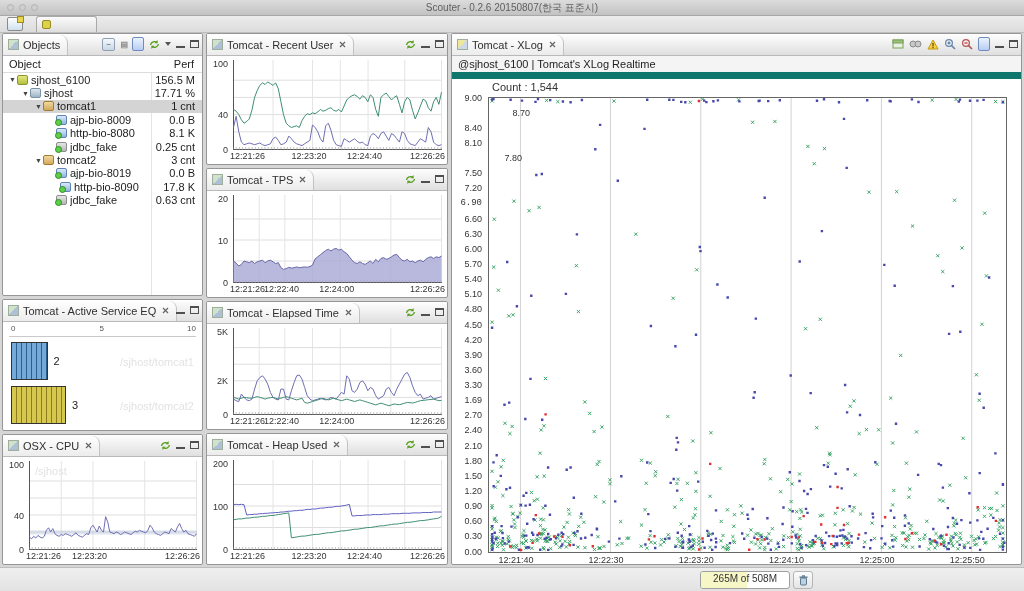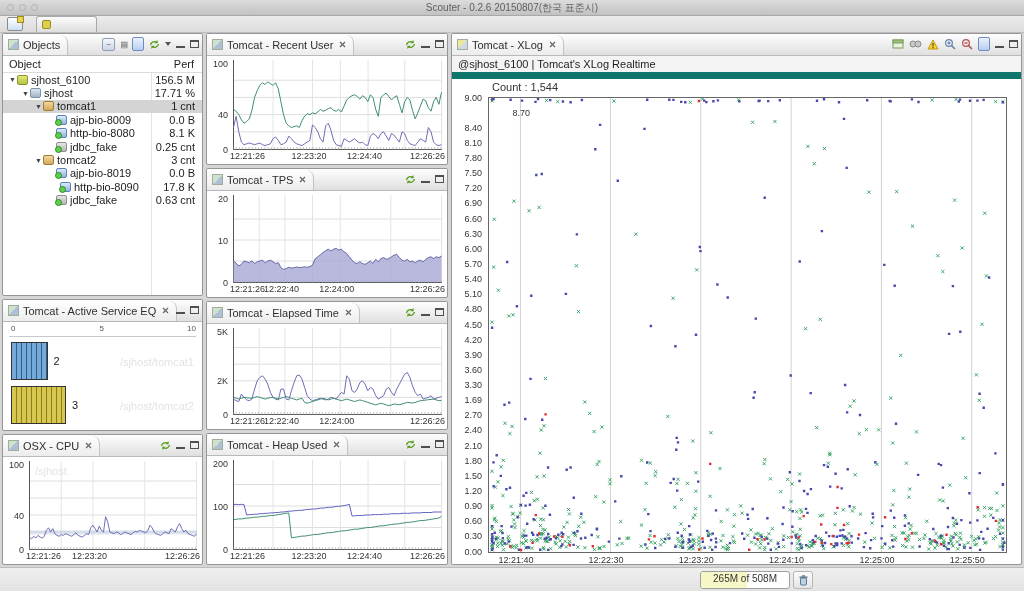--- a/index.html
+++ b/index.html
@@ -557,24 +557,24 @@
         <line x1="393.402" x2="393.402" y1="1" y2="455" stroke="#d2d2d2"></line>
         <line x1="483.708" x2="483.708" y1="1" y2="455" stroke="#d2d2d2"></line>
         <path d="M53.8 449.1l3.2 3.2M53.8 452.3l3.2 -3.2M231.4 442.2l3.2 3.2M231.4 445.4l3.2 -3.2M109.5 449.9l3.2 3.2M109.5 453.1l3.2 -3.2M456.3 448.3l3.2 3.2M456.3 451.5l3.2 -3.2M447.7 446.6l3.2 3.2M447.7 449.8l3.2 -3.2M309.5 442.2l3.2 3.2M309.5 445.4l3.2 -3.2M110.5 449.5l3.2 3.2M110.5 452.7l3.2 -3.2M88.3 448.5l3.2 3.2M88.3 451.7l3.2 -3.2M32.6 437.8l3.2 3.2M32.6 441.0l3.2 -3.2M451.8 445.2l3.2 3.2M451.8 448.4l3.2 -3.2M2.5 448.2l3.2 3.2M2.5 451.4l3.2 -3.2M204.3 442.2l3.2 3.2M204.3 445.4l3.2 -3.2M233.4 436.9l3.2 3.2M233.4 440.1l3.2 -3.2M451.7 439.5l3.2 3.2M451.7 442.7l3.2 -3.2M344.2 448.2l3.2 3.2M344.2 451.4l3.2 -3.2M13.9 451.1l3.2 3.2M13.9 454.3l3.2 -3.2M17.6 445.3l3.2 3.2M17.6 448.5l3.2 -3.2M307.3 435.7l3.2 3.2M307.3 438.9l3.2 -3.2M79.5 445.5l3.2 3.2M79.5 448.7l3.2 -3.2M332.2 442.3l3.2 3.2M332.2 445.5l3.2 -3.2M244.8 443.9l3.2 3.2M244.8 447.1l3.2 -3.2M127.7 446.2l3.2 3.2M127.7 449.4l3.2 -3.2M294.0 448.0l3.2 3.2M294.0 451.2l3.2 -3.2M220.4 448.7l3.2 3.2M220.4 451.9l3.2 -3.2M434.3 439.9l3.2 3.2M434.3 443.1l3.2 -3.2M66.5 445.3l3.2 3.2M66.5 448.5l3.2 -3.2M236.3 450.1l3.2 3.2M236.3 453.3l3.2 -3.2M201.4 436.1l3.2 3.2M201.4 439.3l3.2 -3.2M294.2 437.3l3.2 3.2M294.2 440.5l3.2 -3.2M8.6 439.5l3.2 3.2M8.6 442.7l3.2 -3.2M108.3 438.1l3.2 3.2M108.3 441.3l3.2 -3.2M311.9 447.1l3.2 3.2M311.9 450.3l3.2 -3.2M271.1 445.1l3.2 3.2M271.1 448.3l3.2 -3.2M22.7 448.8l3.2 3.2M22.7 452.0l3.2 -3.2M279.3 435.1l3.2 3.2M279.3 438.3l3.2 -3.2M385.0 439.8l3.2 3.2M385.0 443.0l3.2 -3.2M307.7 449.9l3.2 3.2M307.7 453.1l3.2 -3.2M359.1 448.2l3.2 3.2M359.1 451.4l3.2 -3.2M487.0 445.6l3.2 3.2M487.0 448.8l3.2 -3.2M203.7 440.9l3.2 3.2M203.7 444.1l3.2 -3.2M454.5 444.1l3.2 3.2M454.5 447.3l3.2 -3.2M319.5 448.5l3.2 3.2M319.5 451.7l3.2 -3.2M332.2 446.5l3.2 3.2M332.2 449.7l3.2 -3.2M34.1 438.7l3.2 3.2M34.1 441.9l3.2 -3.2M324.6 444.9l3.2 3.2M324.6 448.1l3.2 -3.2M418.1 438.2l3.2 3.2M418.1 441.4l3.2 -3.2M320.4 443.3l3.2 3.2M320.4 446.5l3.2 -3.2M237.7 446.7l3.2 3.2M237.7 449.9l3.2 -3.2M8.2 444.7l3.2 3.2M8.2 447.9l3.2 -3.2M288.7 444.0l3.2 3.2M288.7 447.2l3.2 -3.2M451.4 438.8l3.2 3.2M451.4 442.0l3.2 -3.2M19.9 442.2l3.2 3.2M19.9 445.4l3.2 -3.2M461.1 440.5l3.2 3.2M461.1 443.7l3.2 -3.2M26.7 449.0l3.2 3.2M26.7 452.2l3.2 -3.2M268.6 441.3l3.2 3.2M268.6 444.5l3.2 -3.2M354.1 438.2l3.2 3.2M354.1 441.4l3.2 -3.2M495.3 444.5l3.2 3.2M495.3 447.7l3.2 -3.2M344.1 448.1l3.2 3.2M344.1 451.3l3.2 -3.2M47.7 442.2l3.2 3.2M47.7 445.4l3.2 -3.2M402.4 436.8l3.2 3.2M402.4 440.0l3.2 -3.2M395.0 445.8l3.2 3.2M395.0 449.0l3.2 -3.2M211.2 449.5l3.2 3.2M211.2 452.7l3.2 -3.2M8.0 447.8l3.2 3.2M8.0 451.0l3.2 -3.2M270.5 436.9l3.2 3.2M270.5 440.1l3.2 -3.2M57.0 442.6l3.2 3.2M57.0 445.8l3.2 -3.2M238.7 449.6l3.2 3.2M238.7 452.8l3.2 -3.2M414.3 434.4l3.2 3.2M414.3 437.6l3.2 -3.2M358.5 445.6l3.2 3.2M358.5 448.8l3.2 -3.2M478.6 444.1l3.2 3.2M478.6 447.3l3.2 -3.2M513.3 446.0l3.2 3.2M513.3 449.2l3.2 -3.2M114.4 447.8l3.2 3.2M114.4 451.0l3.2 -3.2M2.5 446.4l3.2 3.2M2.5 449.6l3.2 -3.2M174.4 443.4l3.2 3.2M174.4 446.6l3.2 -3.2M286.6 450.3l3.2 3.2M286.6 453.5l3.2 -3.2M449.4 438.8l3.2 3.2M449.4 442.0l3.2 -3.2M66.7 437.8l3.2 3.2M66.7 441.0l3.2 -3.2M233.3 448.6l3.2 3.2M233.3 451.8l3.2 -3.2M419.1 441.1l3.2 3.2M419.1 444.3l3.2 -3.2M209.2 445.7l3.2 3.2M209.2 448.9l3.2 -3.2M454.3 442.0l3.2 3.2M454.3 445.2l3.2 -3.2M71.9 437.1l3.2 3.2M71.9 440.3l3.2 -3.2M463.3 447.3l3.2 3.2M463.3 450.5l3.2 -3.2M258.0 436.6l3.2 3.2M258.0 439.8l3.2 -3.2M484.5 441.8l3.2 3.2M484.5 445.0l3.2 -3.2M192.8 439.8l3.2 3.2M192.8 443.0l3.2 -3.2M12.4 442.5l3.2 3.2M12.4 445.7l3.2 -3.2M440.6 444.2l3.2 3.2M440.6 447.4l3.2 -3.2M271.7 436.4l3.2 3.2M271.7 439.6l3.2 -3.2M445.3 449.3l3.2 3.2M445.3 452.5l3.2 -3.2M270.1 449.3l3.2 3.2M270.1 452.5l3.2 -3.2M151.6 447.6l3.2 3.2M151.6 450.8l3.2 -3.2M70.5 442.2l3.2 3.2M70.5 445.4l3.2 -3.2M462.2 445.0l3.2 3.2M462.2 448.2l3.2 -3.2M416.4 448.3l3.2 3.2M416.4 451.5l3.2 -3.2M513.3 434.5l3.2 3.2M513.3 437.7l3.2 -3.2M442.0 442.3l3.2 3.2M442.0 445.5l3.2 -3.2M298.8 438.8l3.2 3.2M298.8 442.0l3.2 -3.2M104.9 450.8l3.2 3.2M104.9 454.0l3.2 -3.2M218.8 436.7l3.2 3.2M218.8 439.9l3.2 -3.2M201.0 442.1l3.2 3.2M201.0 445.3l3.2 -3.2M356.1 439.0l3.2 3.2M356.1 442.2l3.2 -3.2M139.1 439.5l3.2 3.2M139.1 442.7l3.2 -3.2M466.6 436.2l3.2 3.2M466.6 439.4l3.2 -3.2M199.4 450.2l3.2 3.2M199.4 453.4l3.2 -3.2M192.4 443.3l3.2 3.2M192.4 446.5l3.2 -3.2M70.2 448.8l3.2 3.2M70.2 452.0l3.2 -3.2M204.7 445.3l3.2 3.2M204.7 448.5l3.2 -3.2M308.6 440.2l3.2 3.2M308.6 443.4l3.2 -3.2M171.0 446.3l3.2 3.2M171.0 449.5l3.2 -3.2M85.2 435.5l3.2 3.2M85.2 438.7l3.2 -3.2M209.3 439.0l3.2 3.2M209.3 442.2l3.2 -3.2M33.3 436.0l3.2 3.2M33.3 439.2l3.2 -3.2M486.1 440.2l3.2 3.2M486.1 443.4l3.2 -3.2M238.8 450.0l3.2 3.2M238.8 453.2l3.2 -3.2M471.3 440.7l3.2 3.2M471.3 443.9l3.2 -3.2M323.3 444.0l3.2 3.2M323.3 447.2l3.2 -3.2M38.1 448.7l3.2 3.2M38.1 451.9l3.2 -3.2M203.7 450.2l3.2 3.2M203.7 453.4l3.2 -3.2M467.7 443.3l3.2 3.2M467.7 446.5l3.2 -3.2M21.4 447.5l3.2 3.2M21.4 450.7l3.2 -3.2M65.7 443.6l3.2 3.2M65.7 446.8l3.2 -3.2M330.9 440.0l3.2 3.2M330.9 443.2l3.2 -3.2M311.9 447.1l3.2 3.2M311.9 450.3l3.2 -3.2M353.9 446.8l3.2 3.2M353.9 450.0l3.2 -3.2M13.6 442.6l3.2 3.2M13.6 445.8l3.2 -3.2M276.7 439.6l3.2 3.2M276.7 442.8l3.2 -3.2M359.5 434.9l3.2 3.2M359.5 438.1l3.2 -3.2M309.1 451.2l3.2 3.2M309.1 454.4l3.2 -3.2M188.2 439.9l3.2 3.2M188.2 443.1l3.2 -3.2M321.7 447.2l3.2 3.2M321.7 450.4l3.2 -3.2M261.8 443.6l3.2 3.2M261.8 446.8l3.2 -3.2M95.3 449.1l3.2 3.2M95.3 452.3l3.2 -3.2M83.6 434.3l3.2 3.2M83.6 437.5l3.2 -3.2M354.2 439.2l3.2 3.2M354.2 442.4l3.2 -3.2M237.8 451.0l3.2 3.2M237.8 454.2l3.2 -3.2M78.8 438.6l3.2 3.2M78.8 441.8l3.2 -3.2M307.8 445.2l3.2 3.2M307.8 448.4l3.2 -3.2M55.7 442.2l3.2 3.2M55.7 445.4l3.2 -3.2M192.8 448.9l3.2 3.2M192.8 452.1l3.2 -3.2M50.2 435.5l3.2 3.2M50.2 438.7l3.2 -3.2M461.8 437.6l3.2 3.2M461.8 440.8l3.2 -3.2M413.0 446.9l3.2 3.2M413.0 450.1l3.2 -3.2M41.8 441.8l3.2 3.2M41.8 445.0l3.2 -3.2M470.8 434.6l3.2 3.2M470.8 437.8l3.2 -3.2M405.6 441.5l3.2 3.2M405.6 444.7l3.2 -3.2M18.6 438.0l3.2 3.2M18.6 441.2l3.2 -3.2M109.9 449.3l3.2 3.2M109.9 452.5l3.2 -3.2M190.7 447.8l3.2 3.2M190.7 451.0l3.2 -3.2M23.9 447.6l3.2 3.2M23.9 450.8l3.2 -3.2M59.6 438.4l3.2 3.2M59.6 441.6l3.2 -3.2M359.5 441.9l3.2 3.2M359.5 445.1l3.2 -3.2M199.8 449.2l3.2 3.2M199.8 452.4l3.2 -3.2M165.3 444.4l3.2 3.2M165.3 447.6l3.2 -3.2M489.1 438.2l3.2 3.2M489.1 441.4l3.2 -3.2M461.4 442.5l3.2 3.2M461.4 445.7l3.2 -3.2M268.4 434.8l3.2 3.2M268.4 438.0l3.2 -3.2M272.1 441.3l3.2 3.2M272.1 444.5l3.2 -3.2M201.4 448.0l3.2 3.2M201.4 451.2l3.2 -3.2M276.1 438.8l3.2 3.2M276.1 442.0l3.2 -3.2M33.9 445.0l3.2 3.2M33.9 448.2l3.2 -3.2M2.5 446.4l3.2 3.2M2.5 449.6l3.2 -3.2M243.9 442.5l3.2 3.2M243.9 445.7l3.2 -3.2M426.9 434.7l3.2 3.2M426.9 437.9l3.2 -3.2M400.3 449.2l3.2 3.2M400.3 452.4l3.2 -3.2M161.4 443.6l3.2 3.2M161.4 446.8l3.2 -3.2M439.1 450.4l3.2 3.2M439.1 453.6l3.2 -3.2M481.9 437.7l3.2 3.2M481.9 440.9l3.2 -3.2M68.1 438.9l3.2 3.2M68.1 442.1l3.2 -3.2M198.5 444.5l3.2 3.2M198.5 447.7l3.2 -3.2M6.9 441.1l3.2 3.2M6.9 444.3l3.2 -3.2M485.3 446.2l3.2 3.2M485.3 449.4l3.2 -3.2M189.4 442.9l3.2 3.2M189.4 446.1l3.2 -3.2M31.9 444.1l3.2 3.2M31.9 447.3l3.2 -3.2M323.2 445.1l3.2 3.2M323.2 448.3l3.2 -3.2M36.6 442.5l3.2 3.2M36.6 445.7l3.2 -3.2M76.7 448.3l3.2 3.2M76.7 451.5l3.2 -3.2M192.2 445.7l3.2 3.2M192.2 448.9l3.2 -3.2M328.2 439.7l3.2 3.2M328.2 442.9l3.2 -3.2M218.8 434.5l3.2 3.2M218.8 437.7l3.2 -3.2M132.4 444.9l3.2 3.2M132.4 448.1l3.2 -3.2M375.2 443.5l3.2 3.2M375.2 446.7l3.2 -3.2M243.3 438.0l3.2 3.2M243.3 441.2l3.2 -3.2M11.5 444.6l3.2 3.2M11.5 447.8l3.2 -3.2M137.4 439.7l3.2 3.2M137.4 442.9l3.2 -3.2M513.2 440.4l3.2 3.2M513.2 443.6l3.2 -3.2M322.5 447.3l3.2 3.2M322.5 450.5l3.2 -3.2M178.4 439.8l3.2 3.2M178.4 443.0l3.2 -3.2M419.5 436.8l3.2 3.2M419.5 440.0l3.2 -3.2M446.4 435.0l3.2 3.2M446.4 438.2l3.2 -3.2M2.5 438.6l3.2 3.2M2.5 441.8l3.2 -3.2M157.4 449.6l3.2 3.2M157.4 452.8l3.2 -3.2M441.6 445.3l3.2 3.2M441.6 448.5l3.2 -3.2M275.2 448.9l3.2 3.2M275.2 452.1l3.2 -3.2M47.3 440.5l3.2 3.2M47.3 443.7l3.2 -3.2M54.4 450.5l3.2 3.2M54.4 453.7l3.2 -3.2M443.2 442.4l3.2 3.2M443.2 445.6l3.2 -3.2M12.7 446.7l3.2 3.2M12.7 449.9l3.2 -3.2M429.9 440.9l3.2 3.2M429.9 444.1l3.2 -3.2M452.9 437.5l3.2 3.2M452.9 440.7l3.2 -3.2M58.0 439.9l3.2 3.2M58.0 443.1l3.2 -3.2M470.2 438.7l3.2 3.2M470.2 441.9l3.2 -3.2M417.2 442.4l3.2 3.2M417.2 445.6l3.2 -3.2M310.6 437.3l3.2 3.2M310.6 440.5l3.2 -3.2M266.1 435.4l3.2 3.2M266.1 438.6l3.2 -3.2M318.1 447.3l3.2 3.2M318.1 450.5l3.2 -3.2M27.0 446.7l3.2 3.2M27.0 449.9l3.2 -3.2M43.9 442.3l3.2 3.2M43.9 445.5l3.2 -3.2M274.9 451.2l3.2 3.2M274.9 454.4l3.2 -3.2M160.5 437.0l3.2 3.2M160.5 440.2l3.2 -3.2M311.4 449.8l3.2 3.2M311.4 453.0l3.2 -3.2M2.5 440.9l3.2 3.2M2.5 444.1l3.2 -3.2M36.3 449.5l3.2 3.2M36.3 452.7l3.2 -3.2M221.0 435.7l3.2 3.2M221.0 438.9l3.2 -3.2M412.6 434.3l3.2 3.2M412.6 437.5l3.2 -3.2M468.3 450.2l3.2 3.2M468.3 453.4l3.2 -3.2M2.5 451.2l3.2 3.2M2.5 454.4l3.2 -3.2M172.0 441.1l3.2 3.2M172.0 444.3l3.2 -3.2M422.9 448.6l3.2 3.2M422.9 451.8l3.2 -3.2M53.8 435.1l3.2 3.2M53.8 438.3l3.2 -3.2M503.9 440.0l3.2 3.2M503.9 443.2l3.2 -3.2M474.8 446.3l3.2 3.2M474.8 449.5l3.2 -3.2M355.9 440.8l3.2 3.2M355.9 444.0l3.2 -3.2M6.9 438.6l3.2 3.2M6.9 441.8l3.2 -3.2M465.7 434.8l3.2 3.2M465.7 438.0l3.2 -3.2M266.0 445.4l3.2 3.2M266.0 448.6l3.2 -3.2M392.5 448.8l3.2 3.2M392.5 452.0l3.2 -3.2M85.8 437.0l3.2 3.2M85.8 440.2l3.2 -3.2M496.4 443.8l3.2 3.2M496.4 447.0l3.2 -3.2M186.6 447.2l3.2 3.2M186.6 450.4l3.2 -3.2M281.2 441.9l3.2 3.2M281.2 445.1l3.2 -3.2M435.4 436.5l3.2 3.2M435.4 439.7l3.2 -3.2M454.0 444.4l3.2 3.2M454.0 447.6l3.2 -3.2M513.3 443.8l3.2 3.2M513.3 447.0l3.2 -3.2M425.0 434.6l3.2 3.2M425.0 437.8l3.2 -3.2M474.7 449.0l3.2 3.2M474.7 452.2l3.2 -3.2M42.3 449.7l3.2 3.2M42.3 452.9l3.2 -3.2M58.2 442.9l3.2 3.2M58.2 446.1l3.2 -3.2M51.9 434.6l3.2 3.2M51.9 437.8l3.2 -3.2M61.1 450.0l3.2 3.2M61.1 453.2l3.2 -3.2M506.0 438.0l3.2 3.2M506.0 441.2l3.2 -3.2M406.2 439.2l3.2 3.2M406.2 442.4l3.2 -3.2M513.3 446.4l3.2 3.2M513.3 449.6l3.2 -3.2M510.3 448.0l3.2 3.2M510.3 451.2l3.2 -3.2M36.2 442.2l3.2 3.2M36.2 445.4l3.2 -3.2M80.1 442.9l3.2 3.2M80.1 446.1l3.2 -3.2M50.9 439.6l3.2 3.2M50.9 442.8l3.2 -3.2M51.9 435.7l3.2 3.2M51.9 438.9l3.2 -3.2M75.5 442.7l3.2 3.2M75.5 445.9l3.2 -3.2M178.7 436.2l3.2 3.2M178.7 439.4l3.2 -3.2M334.2 450.1l3.2 3.2M334.2 453.3l3.2 -3.2M209.2 442.5l3.2 3.2M209.2 445.7l3.2 -3.2M18.7 440.7l3.2 3.2M18.7 443.9l3.2 -3.2M3.3 444.3l3.2 3.2M3.3 447.5l3.2 -3.2M451.3 438.5l3.2 3.2M451.3 441.7l3.2 -3.2M312.1 413.5l3.2 3.2M312.1 416.7l3.2 -3.2M310.6 430.7l3.2 3.2M310.6 433.9l3.2 -3.2M2.5 409.3l3.2 3.2M2.5 412.5l3.2 -3.2M2.5 407.0l3.2 3.2M2.5 410.2l3.2 -3.2M194.9 430.9l3.2 3.2M194.9 434.1l3.2 -3.2M261.3 431.3l3.2 3.2M261.3 434.5l3.2 -3.2M24.2 421.3l3.2 3.2M24.2 424.5l3.2 -3.2M11.7 432.2l3.2 3.2M11.7 435.4l3.2 -3.2M237.8 411.2l3.2 3.2M237.8 414.4l3.2 -3.2M362.8 412.4l3.2 3.2M362.8 415.6l3.2 -3.2M507.4 411.9l3.2 3.2M507.4 415.1l3.2 -3.2M77.5 423.8l3.2 3.2M77.5 427.0l3.2 -3.2M330.7 417.2l3.2 3.2M330.7 420.4l3.2 -3.2M252.5 414.6l3.2 3.2M252.5 417.8l3.2 -3.2M502.0 409.8l3.2 3.2M502.0 413.0l3.2 -3.2M5.2 419.6l3.2 3.2M5.2 422.8l3.2 -3.2M382.5 424.5l3.2 3.2M382.5 427.7l3.2 -3.2M205.3 416.2l3.2 3.2M205.3 419.4l3.2 -3.2M185.2 408.6l3.2 3.2M185.2 411.8l3.2 -3.2M231.6 422.8l3.2 3.2M231.6 426.0l3.2 -3.2M91.1 418.6l3.2 3.2M91.1 421.8l3.2 -3.2M421.5 426.8l3.2 3.2M421.5 430.0l3.2 -3.2M345.7 414.7l3.2 3.2M345.7 417.9l3.2 -3.2M4.8 421.2l3.2 3.2M4.8 424.4l3.2 -3.2M94.3 423.7l3.2 3.2M94.3 426.9l3.2 -3.2M2.5 427.9l3.2 3.2M2.5 431.1l3.2 -3.2M6.7 422.8l3.2 3.2M6.7 426.0l3.2 -3.2M205.9 410.1l3.2 3.2M205.9 413.3l3.2 -3.2M364.5 408.8l3.2 3.2M364.5 412.0l3.2 -3.2M415.9 419.1l3.2 3.2M415.9 422.3l3.2 -3.2M79.0 411.0l3.2 3.2M79.0 414.2l3.2 -3.2M244.9 416.1l3.2 3.2M244.9 419.3l3.2 -3.2M403.1 406.3l3.2 3.2M403.1 409.5l3.2 -3.2M332.9 416.6l3.2 3.2M332.9 419.8l3.2 -3.2M10.9 432.8l3.2 3.2M10.9 436.0l3.2 -3.2M131.1 423.0l3.2 3.2M131.1 426.2l3.2 -3.2M25.3 428.9l3.2 3.2M25.3 432.1l3.2 -3.2M307.1 413.0l3.2 3.2M307.1 416.2l3.2 -3.2M28.3 417.9l3.2 3.2M28.3 421.1l3.2 -3.2M23.4 415.0l3.2 3.2M23.4 418.2l3.2 -3.2M151.9 426.5l3.2 3.2M151.9 429.7l3.2 -3.2M510.0 428.3l3.2 3.2M510.0 431.5l3.2 -3.2M310.3 419.8l3.2 3.2M310.3 423.0l3.2 -3.2M501.2 416.5l3.2 3.2M501.2 419.7l3.2 -3.2M300.2 411.2l3.2 3.2M300.2 414.4l3.2 -3.2M53.8 421.2l3.2 3.2M53.8 424.4l3.2 -3.2M191.4 425.3l3.2 3.2M191.4 428.5l3.2 -3.2M345.3 426.2l3.2 3.2M345.3 429.4l3.2 -3.2M203.7 419.3l3.2 3.2M203.7 422.5l3.2 -3.2M437.2 422.7l3.2 3.2M437.2 425.9l3.2 -3.2M31.1 406.7l3.2 3.2M31.1 409.9l3.2 -3.2M513.3 407.2l3.2 3.2M513.3 410.4l3.2 -3.2M45.4 421.4l3.2 3.2M45.4 424.6l3.2 -3.2M74.3 428.5l3.2 3.2M74.3 431.7l3.2 -3.2M155.4 411.0l3.2 3.2M155.4 414.2l3.2 -3.2M53.3 430.8l3.2 3.2M53.3 434.0l3.2 -3.2M353.6 411.2l3.2 3.2M353.6 414.4l3.2 -3.2M494.9 417.7l3.2 3.2M494.9 420.9l3.2 -3.2M500.1 409.8l3.2 3.2M500.1 413.0l3.2 -3.2M494.9 409.0l3.2 3.2M494.9 412.2l3.2 -3.2M405.0 428.0l3.2 3.2M405.0 431.2l3.2 -3.2M464.8 424.6l3.2 3.2M464.8 427.8l3.2 -3.2M2.5 430.3l3.2 3.2M2.5 433.5l3.2 -3.2M79.8 415.3l3.2 3.2M79.8 418.5l3.2 -3.2M488.6 411.3l3.2 3.2M488.6 414.5l3.2 -3.2M509.4 424.2l3.2 3.2M509.4 427.4l3.2 -3.2M509.0 431.6l3.2 3.2M509.0 434.8l3.2 -3.2M282.8 430.1l3.2 3.2M282.8 433.3l3.2 -3.2M420.6 430.4l3.2 3.2M420.6 433.6l3.2 -3.2M30.6 414.5l3.2 3.2M30.6 417.7l3.2 -3.2M251.2 407.3l3.2 3.2M251.2 410.5l3.2 -3.2M464.2 427.2l3.2 3.2M464.2 430.4l3.2 -3.2M51.1 420.6l3.2 3.2M51.1 423.8l3.2 -3.2M513.3 429.0l3.2 3.2M513.3 432.2l3.2 -3.2M34.4 432.0l3.2 3.2M34.4 435.2l3.2 -3.2M466.1 421.5l3.2 3.2M466.1 424.7l3.2 -3.2M21.5 407.9l3.2 3.2M21.5 411.1l3.2 -3.2M358.0 425.1l3.2 3.2M358.0 428.3l3.2 -3.2M510.4 421.2l3.2 3.2M510.4 424.4l3.2 -3.2M370.9 415.5l3.2 3.2M370.9 418.7l3.2 -3.2M303.2 433.2l3.2 3.2M303.2 436.4l3.2 -3.2M25.0 425.4l3.2 3.2M25.0 428.6l3.2 -3.2M53.6 409.2l3.2 3.2M53.6 412.4l3.2 -3.2M311.0 411.2l3.2 3.2M311.0 414.4l3.2 -3.2M89.1 427.7l3.2 3.2M89.1 430.9l3.2 -3.2M23.1 415.4l3.2 3.2M23.1 418.6l3.2 -3.2M513.3 421.3l3.2 3.2M513.3 424.5l3.2 -3.2M55.5 431.3l3.2 3.2M55.5 434.5l3.2 -3.2M50.9 427.0l3.2 3.2M50.9 430.2l3.2 -3.2M244.2 427.6l3.2 3.2M244.2 430.8l3.2 -3.2M44.7 402.1l3.2 3.2M44.7 405.3l3.2 -3.2M41.9 393.8l3.2 3.2M41.9 397.0l3.2 -3.2M280.9 380.2l3.2 3.2M280.9 383.4l3.2 -3.2M507.1 394.4l3.2 3.2M507.1 397.6l3.2 -3.2M114.2 403.4l3.2 3.2M114.2 406.6l3.2 -3.2M187.3 384.9l3.2 3.2M187.3 388.1l3.2 -3.2M109.4 362.9l3.2 3.2M109.4 366.1l3.2 -3.2M197.8 384.7l3.2 3.2M197.8 387.9l3.2 -3.2M106.0 398.1l3.2 3.2M106.0 401.3l3.2 -3.2M166.1 373.1l3.2 3.2M166.1 376.3l3.2 -3.2M298.1 380.8l3.2 3.2M298.1 384.0l3.2 -3.2M460.2 386.6l3.2 3.2M460.2 389.8l3.2 -3.2M188.5 380.7l3.2 3.2M188.5 383.9l3.2 -3.2M191.8 401.0l3.2 3.2M191.8 404.2l3.2 -3.2M5.8 388.6l3.2 3.2M5.8 391.8l3.2 -3.2M13.3 397.0l3.2 3.2M13.3 400.2l3.2 -3.2M54.6 377.5l3.2 3.2M54.6 380.7l3.2 -3.2M387.4 365.7l3.2 3.2M387.4 368.9l3.2 -3.2M165.6 377.0l3.2 3.2M165.6 380.2l3.2 -3.2M310.0 375.4l3.2 3.2M310.0 378.6l3.2 -3.2M47.5 378.2l3.2 3.2M47.5 381.4l3.2 -3.2M107.6 365.8l3.2 3.2M107.6 369.0l3.2 -3.2M230.4 369.9l3.2 3.2M230.4 373.1l3.2 -3.2M420.2 390.5l3.2 3.2M420.2 393.7l3.2 -3.2M274.6 365.1l3.2 3.2M274.6 368.3l3.2 -3.2M160.7 364.5l3.2 3.2M160.7 367.7l3.2 -3.2M419.3 398.6l3.2 3.2M419.3 401.8l3.2 -3.2M120.4 381.2l3.2 3.2M120.4 384.4l3.2 -3.2M206.3 392.7l3.2 3.2M206.3 395.9l3.2 -3.2M476.1 379.1l3.2 3.2M476.1 382.3l3.2 -3.2M151.9 361.7l3.2 3.2M151.9 364.9l3.2 -3.2M8.4 383.2l3.2 3.2M8.4 386.4l3.2 -3.2M11.5 368.2l3.2 3.2M11.5 371.4l3.2 -3.2M220.5 397.7l3.2 3.2M220.5 400.9l3.2 -3.2M2.5 372.7l3.2 3.2M2.5 375.9l3.2 -3.2M416.8 364.6l3.2 3.2M416.8 367.8l3.2 -3.2M156.6 384.7l3.2 3.2M156.6 387.9l3.2 -3.2M450.1 401.4l3.2 3.2M450.1 404.6l3.2 -3.2M120.4 385.1l3.2 3.2M120.4 388.3l3.2 -3.2M338.7 364.6l3.2 3.2M338.7 367.8l3.2 -3.2M453.6 402.4l3.2 3.2M453.6 405.6l3.2 -3.2M206.3 374.1l3.2 3.2M206.3 377.3l3.2 -3.2M302.3 385.3l3.2 3.2M302.3 388.5l3.2 -3.2M291.1 393.1l3.2 3.2M291.1 396.3l3.2 -3.2M301.5 403.0l3.2 3.2M301.5 406.2l3.2 -3.2M47.8 400.6l3.2 3.2M47.8 403.8l3.2 -3.2M365.6 376.2l3.2 3.2M365.6 379.4l3.2 -3.2M13.7 361.7l3.2 3.2M13.7 364.9l3.2 -3.2M404.2 391.9l3.2 3.2M404.2 395.1l3.2 -3.2M54.4 327.2l3.2 3.2M54.4 330.4l3.2 -3.2M221.3 334.1l3.2 3.2M221.3 337.3l3.2 -3.2M20.3 335.0l3.2 3.2M20.3 338.2l3.2 -3.2M376.8 331.0l3.2 3.2M376.8 334.2l3.2 -3.2M95.2 303.4l3.2 3.2M95.2 306.6l3.2 -3.2M104.5 333.0l3.2 3.2M104.5 336.2l3.2 -3.2M340.1 354.7l3.2 3.2M340.1 357.9l3.2 -3.2M489.6 301.7l3.2 3.2M489.6 304.9l3.2 -3.2M100.1 314.8l3.2 3.2M100.1 318.0l3.2 -3.2M112.3 328.5l3.2 3.2M112.3 331.7l3.2 -3.2M51.6 331.4l3.2 3.2M51.6 334.6l3.2 -3.2M327.1 329.1l3.2 3.2M327.1 332.3l3.2 -3.2M178.2 317.9l3.2 3.2M178.2 321.1l3.2 -3.2M275.2 360.9l3.2 3.2M275.2 364.1l3.2 -3.2M22.5 327.8l3.2 3.2M22.5 331.0l3.2 -3.2M426.9 333.3l3.2 3.2M426.9 336.5l3.2 -3.2M401.1 299.5l3.2 3.2M401.1 302.7l3.2 -3.2M473.5 339.7l3.2 3.2M473.5 342.9l3.2 -3.2M15.4 324.7l3.2 3.2M15.4 327.9l3.2 -3.2M389.0 331.2l3.2 3.2M389.0 334.4l3.2 -3.2M364.4 302.3l3.2 3.2M364.4 305.5l3.2 -3.2M340.4 356.2l3.2 3.2M340.4 359.4l3.2 -3.2M403.1 344.4l3.2 3.2M403.1 347.6l3.2 -3.2M369.6 335.0l3.2 3.2M369.6 338.2l3.2 -3.2M50.5 354.6l3.2 3.2M50.5 357.8l3.2 -3.2M203.2 342.4l3.2 3.2M203.2 345.6l3.2 -3.2M360.7 307.6l3.2 3.2M360.7 310.8l3.2 -3.2M2.5 223.6l3.2 3.2M2.5 226.8l3.2 -3.2M448.2 157.1l3.2 3.2M448.2 160.3l3.2 -3.2M315.9 230.1l3.2 3.2M315.9 233.3l3.2 -3.2M207.1 171.2l3.2 3.2M207.1 174.4l3.2 -3.2M496.8 177.3l3.2 3.2M496.8 180.5l3.2 -3.2M88.9 213.0l3.2 3.2M88.9 216.2l3.2 -3.2M86.8 167.1l3.2 3.2M86.8 170.3l3.2 -3.2M453.2 173.0l3.2 3.2M453.2 176.2l3.2 -3.2M55.9 279.9l3.2 3.2M55.9 283.1l3.2 -3.2M330.7 220.7l3.2 3.2M330.7 223.9l3.2 -3.2M183.5 199.7l3.2 3.2M183.5 202.9l3.2 -3.2M492.4 225.7l3.2 3.2M492.4 228.9l3.2 -3.2M8.8 191.6l3.2 3.2M8.8 194.8l3.2 -3.2M19.2 217.3l3.2 3.2M19.2 220.5l3.2 -3.2M23.4 216.2l3.2 3.2M23.4 219.4l3.2 -3.2M486.8 276.2l3.2 3.2M486.8 279.4l3.2 -3.2M411.1 256.8l3.2 3.2M411.1 260.0l3.2 -3.2M4.1 168.5l3.2 3.2M4.1 171.7l3.2 -3.2M4.7 120.6l3.2 3.2M4.7 123.8l3.2 -3.2M422.9 127.5l3.2 3.2M422.9 130.7l3.2 -3.2M146.2 135.6l3.2 3.2M146.2 138.8l3.2 -3.2M285.3 22.9l3.2 3.2M285.3 26.1l3.2 -3.2M407.1 93.0l3.2 3.2M407.1 96.2l3.2 -3.2M263.0 23.7l3.2 3.2M263.0 26.9l3.2 -3.2M495.1 114.6l3.2 3.2M495.1 117.8l3.2 -3.2M379.4 93.6l3.2 3.2M379.4 96.8l3.2 -3.2M49.5 108.8l3.2 3.2M49.5 112.0l3.2 -3.2M472.5 149.3l3.2 3.2M472.5 152.5l3.2 -3.2M318.3 47.8l3.2 3.2M318.3 51.0l3.2 -3.2M39.5 112.1l3.2 3.2M39.5 115.3l3.2 -3.2M324.7 65.1l3.2 3.2M324.7 68.3l3.2 -3.2M465.0 101.6l3.2 3.2M465.0 104.8l3.2 -3.2M334.9 50.0l3.2 3.2M334.9 53.2l3.2 -3.2M24.4 102.6l3.2 3.2M24.4 105.8l3.2 -3.2M57.0 1.8l3.2 3.2M57.0 5.0l3.2 -3.2M124.4 2.5l3.2 3.2M124.4 5.7l3.2 -3.2M249.0 1.2l3.2 3.2M249.0 4.4l3.2 -3.2M212.9 0.6l3.2 3.2M212.9 3.8l3.2 -3.2M466.5 0.8l3.2 3.2M466.5 4.0l3.2 -3.2M200.7 3.7l3.2 3.2M200.7 6.9l3.2 -3.2M2.5 2.3l3.2 3.2M2.5 5.5l3.2 -3.2M68.2 3.0l3.2 3.2M68.2 6.2l3.2 -3.2M506.0 3.0l3.2 3.2M506.0 6.2l3.2 -3.2M513.3 3.0l3.2 3.2M513.3 6.2l3.2 -3.2M442.6 1.5l3.2 3.2M442.6 4.7l3.2 -3.2" stroke="#2e9e5b" stroke-width="0.9" fill="none"></path>
         <path d="M362.3 438.0h2.4v2.4h-2.4ZM345.2 447.9h2.4v2.4h-2.4ZM15.5 445.3h2.4v2.4h-2.4ZM6.6 440.6h2.4v2.4h-2.4ZM2.9 441.0h2.4v2.4h-2.4ZM175.9 440.7h2.4v2.4h-2.4ZM368.9 440.3h2.4v2.4h-2.4ZM192.5 437.6h2.4v2.4h-2.4ZM37.1 437.4h2.4v2.4h-2.4ZM392.3 440.2h2.4v2.4h-2.4ZM73.2 446.2h2.4v2.4h-2.4ZM91.8 440.3h2.4v2.4h-2.4ZM381.0 450.0h2.4v2.4h-2.4ZM240.8 444.9h2.4v2.4h-2.4ZM42.9 434.5h2.4v2.4h-2.4ZM312.4 449.7h2.4v2.4h-2.4ZM381.9 441.9h2.4v2.4h-2.4ZM2.9 442.5h2.4v2.4h-2.4ZM302.6 445.2h2.4v2.4h-2.4ZM38.7 449.1h2.4v2.4h-2.4ZM188.6 434.6h2.4v2.4h-2.4ZM3.4 450.3h2.4v2.4h-2.4ZM72.5 434.6h2.4v2.4h-2.4ZM223.6 435.4h2.4v2.4h-2.4ZM475.2 449.3h2.4v2.4h-2.4ZM324.8 444.0h2.4v2.4h-2.4ZM332.3 442.2h2.4v2.4h-2.4ZM337.0 434.4h2.4v2.4h-2.4ZM199.9 441.4h2.4v2.4h-2.4ZM59.0 451.7h2.4v2.4h-2.4ZM447.9 444.4h2.4v2.4h-2.4ZM357.9 440.4h2.4v2.4h-2.4ZM279.1 445.4h2.4v2.4h-2.4ZM180.2 440.2h2.4v2.4h-2.4ZM4.4 445.0h2.4v2.4h-2.4ZM156.2 446.3h2.4v2.4h-2.4ZM311.0 446.0h2.4v2.4h-2.4ZM289.8 448.7h2.4v2.4h-2.4ZM430.4 448.3h2.4v2.4h-2.4ZM201.7 448.9h2.4v2.4h-2.4ZM2.8 451.7h2.4v2.4h-2.4ZM19.5 443.4h2.4v2.4h-2.4ZM193.8 444.1h2.4v2.4h-2.4ZM39.8 449.4h2.4v2.4h-2.4ZM13.3 434.8h2.4v2.4h-2.4ZM221.9 441.8h2.4v2.4h-2.4ZM265.2 439.6h2.4v2.4h-2.4ZM193.8 449.7h2.4v2.4h-2.4ZM470.5 446.7h2.4v2.4h-2.4ZM440.6 441.1h2.4v2.4h-2.4ZM166.0 449.8h2.4v2.4h-2.4ZM464.2 439.3h2.4v2.4h-2.4ZM69.1 436.6h2.4v2.4h-2.4ZM490.9 451.7h2.4v2.4h-2.4ZM294.1 441.6h2.4v2.4h-2.4ZM35.3 437.4h2.4v2.4h-2.4ZM323.7 441.9h2.4v2.4h-2.4ZM199.6 441.3h2.4v2.4h-2.4ZM85.1 434.7h2.4v2.4h-2.4ZM215.4 449.5h2.4v2.4h-2.4ZM72.2 447.9h2.4v2.4h-2.4ZM2.9 436.0h2.4v2.4h-2.4ZM352.5 445.2h2.4v2.4h-2.4ZM193.6 449.6h2.4v2.4h-2.4ZM481.1 449.7h2.4v2.4h-2.4ZM339.9 437.9h2.4v2.4h-2.4ZM306.4 437.3h2.4v2.4h-2.4ZM59.0 435.8h2.4v2.4h-2.4ZM374.7 448.9h2.4v2.4h-2.4ZM29.8 451.6h2.4v2.4h-2.4ZM37.1 449.4h2.4v2.4h-2.4ZM200.7 436.3h2.4v2.4h-2.4ZM513.7 448.5h2.4v2.4h-2.4ZM278.0 440.4h2.4v2.4h-2.4ZM333.7 447.6h2.4v2.4h-2.4ZM288.6 445.4h2.4v2.4h-2.4ZM200.4 443.5h2.4v2.4h-2.4ZM307.0 439.3h2.4v2.4h-2.4ZM61.6 440.9h2.4v2.4h-2.4ZM344.4 438.1h2.4v2.4h-2.4ZM459.6 450.9h2.4v2.4h-2.4ZM57.5 439.5h2.4v2.4h-2.4ZM458.2 450.8h2.4v2.4h-2.4ZM227.0 444.1h2.4v2.4h-2.4ZM102.5 436.8h2.4v2.4h-2.4ZM348.0 445.2h2.4v2.4h-2.4ZM459.5 445.0h2.4v2.4h-2.4ZM213.6 443.6h2.4v2.4h-2.4ZM494.1 440.5h2.4v2.4h-2.4ZM347.7 438.6h2.4v2.4h-2.4ZM403.1 442.1h2.4v2.4h-2.4ZM203.6 447.5h2.4v2.4h-2.4ZM5.5 434.6h2.4v2.4h-2.4ZM253.0 435.3h2.4v2.4h-2.4ZM51.0 451.6h2.4v2.4h-2.4ZM60.9 441.4h2.4v2.4h-2.4ZM362.6 444.4h2.4v2.4h-2.4ZM219.1 437.7h2.4v2.4h-2.4ZM255.0 440.5h2.4v2.4h-2.4ZM513.7 440.4h2.4v2.4h-2.4ZM396.0 445.6h2.4v2.4h-2.4ZM226.4 448.8h2.4v2.4h-2.4ZM489.8 440.2h2.4v2.4h-2.4ZM281.6 451.6h2.4v2.4h-2.4ZM119.7 443.4h2.4v2.4h-2.4ZM44.0 436.6h2.4v2.4h-2.4ZM2.9 443.4h2.4v2.4h-2.4ZM3.2 438.7h2.4v2.4h-2.4ZM335.9 444.8h2.4v2.4h-2.4ZM515.2 444.5h2.4v2.4h-2.4ZM355.8 438.4h2.4v2.4h-2.4ZM316.9 446.9h2.4v2.4h-2.4ZM74.0 436.1h2.4v2.4h-2.4ZM186.2 448.6h2.4v2.4h-2.4ZM326.5 437.8h2.4v2.4h-2.4ZM55.5 440.5h2.4v2.4h-2.4ZM346.4 445.3h2.4v2.4h-2.4ZM376.4 434.9h2.4v2.4h-2.4ZM272.5 438.8h2.4v2.4h-2.4ZM48.3 436.8h2.4v2.4h-2.4ZM13.7 439.9h2.4v2.4h-2.4ZM353.2 437.3h2.4v2.4h-2.4ZM513.7 451.4h2.4v2.4h-2.4ZM84.4 446.7h2.4v2.4h-2.4ZM446.5 443.6h2.4v2.4h-2.4ZM130.2 440.4h2.4v2.4h-2.4ZM510.8 435.5h2.4v2.4h-2.4ZM454.8 447.5h2.4v2.4h-2.4ZM194.0 443.5h2.4v2.4h-2.4ZM404.0 448.4h2.4v2.4h-2.4ZM226.7 440.4h2.4v2.4h-2.4ZM350.6 437.7h2.4v2.4h-2.4ZM223.0 451.7h2.4v2.4h-2.4ZM348.0 446.9h2.4v2.4h-2.4ZM451.8 437.6h2.4v2.4h-2.4ZM66.8 440.1h2.4v2.4h-2.4ZM96.1 439.5h2.4v2.4h-2.4ZM415.7 427.5h2.4v2.4h-2.4ZM498.4 430.6h2.4v2.4h-2.4ZM31.7 406.8h2.4v2.4h-2.4ZM393.0 427.9h2.4v2.4h-2.4ZM56.2 407.6h2.4v2.4h-2.4ZM278.2 420.1h2.4v2.4h-2.4ZM383.5 415.5h2.4v2.4h-2.4ZM303.1 428.6h2.4v2.4h-2.4ZM318.3 414.7h2.4v2.4h-2.4ZM415.8 417.2h2.4v2.4h-2.4ZM316.8 410.7h2.4v2.4h-2.4ZM258.3 416.5h2.4v2.4h-2.4ZM294.3 409.3h2.4v2.4h-2.4ZM44.4 421.0h2.4v2.4h-2.4ZM481.0 424.4h2.4v2.4h-2.4ZM360.5 408.0h2.4v2.4h-2.4ZM88.3 433.0h2.4v2.4h-2.4ZM107.6 430.5h2.4v2.4h-2.4ZM161.3 432.9h2.4v2.4h-2.4ZM405.0 419.6h2.4v2.4h-2.4ZM263.5 410.8h2.4v2.4h-2.4ZM258.9 420.7h2.4v2.4h-2.4ZM38.0 425.5h2.4v2.4h-2.4ZM303.4 413.0h2.4v2.4h-2.4ZM419.5 425.2h2.4v2.4h-2.4ZM226.8 412.2h2.4v2.4h-2.4ZM383.9 419.2h2.4v2.4h-2.4ZM458.8 428.8h2.4v2.4h-2.4ZM159.1 415.9h2.4v2.4h-2.4ZM467.8 425.6h2.4v2.4h-2.4ZM354.2 431.7h2.4v2.4h-2.4ZM401.6 412.4h2.4v2.4h-2.4ZM60.7 416.6h2.4v2.4h-2.4ZM488.2 422.2h2.4v2.4h-2.4ZM107.8 431.1h2.4v2.4h-2.4ZM458.6 409.9h2.4v2.4h-2.4ZM2.9 427.9h2.4v2.4h-2.4ZM513.7 422.1h2.4v2.4h-2.4ZM36.4 407.4h2.4v2.4h-2.4ZM472.2 421.9h2.4v2.4h-2.4ZM492.1 433.7h2.4v2.4h-2.4ZM28.5 419.0h2.4v2.4h-2.4ZM218.1 432.7h2.4v2.4h-2.4ZM444.1 430.8h2.4v2.4h-2.4ZM12.4 427.9h2.4v2.4h-2.4ZM293.4 425.8h2.4v2.4h-2.4ZM351.3 432.2h2.4v2.4h-2.4ZM200.0 427.9h2.4v2.4h-2.4ZM504.1 419.7h2.4v2.4h-2.4ZM463.7 419.8h2.4v2.4h-2.4ZM22.3 428.4h2.4v2.4h-2.4ZM92.1 415.5h2.4v2.4h-2.4ZM449.5 365.7h2.4v2.4h-2.4ZM428.9 376.7h2.4v2.4h-2.4ZM181.5 384.7h2.4v2.4h-2.4ZM338.6 368.5h2.4v2.4h-2.4ZM310.3 382.8h2.4v2.4h-2.4ZM84.6 399.5h2.4v2.4h-2.4ZM480.2 395.0h2.4v2.4h-2.4ZM4.3 364.2h2.4v2.4h-2.4ZM300.6 374.1h2.4v2.4h-2.4ZM126.0 403.2h2.4v2.4h-2.4ZM346.4 375.5h2.4v2.4h-2.4ZM37.1 394.7h2.4v2.4h-2.4ZM209.0 383.4h2.4v2.4h-2.4ZM4.5 388.1h2.4v2.4h-2.4ZM318.4 395.8h2.4v2.4h-2.4ZM81.4 369.3h2.4v2.4h-2.4ZM17.2 391.0h2.4v2.4h-2.4ZM34.4 397.6h2.4v2.4h-2.4ZM77.5 371.6h2.4v2.4h-2.4ZM58.9 369.3h2.4v2.4h-2.4ZM334.8 366.9h2.4v2.4h-2.4ZM184.5 380.8h2.4v2.4h-2.4ZM386.1 364.1h2.4v2.4h-2.4ZM11.6 377.7h2.4v2.4h-2.4ZM341.0 388.4h2.4v2.4h-2.4ZM513.7 385.9h2.4v2.4h-2.4ZM352.5 390.2h2.4v2.4h-2.4ZM40.7 406.5h2.4v2.4h-2.4ZM314.9 392.8h2.4v2.4h-2.4ZM158.0 364.3h2.4v2.4h-2.4ZM358.5 371.1h2.4v2.4h-2.4ZM321.7 390.9h2.4v2.4h-2.4ZM513.7 386.7h2.4v2.4h-2.4ZM453.7 389.4h2.4v2.4h-2.4ZM490.5 374.9h2.4v2.4h-2.4ZM132.1 378.0h2.4v2.4h-2.4ZM188.0 392.4h2.4v2.4h-2.4ZM20.8 389.6h2.4v2.4h-2.4ZM451.8 366.9h2.4v2.4h-2.4ZM20.0 304.4h2.4v2.4h-2.4ZM36.1 320.8h2.4v2.4h-2.4ZM406.8 325.5h2.4v2.4h-2.4ZM490.4 295.5h2.4v2.4h-2.4ZM494.5 309.6h2.4v2.4h-2.4ZM7.5 357.0h2.4v2.4h-2.4ZM264.4 299.6h2.4v2.4h-2.4ZM187.5 339.7h2.4v2.4h-2.4ZM370.8 316.8h2.4v2.4h-2.4ZM357.9 314.2h2.4v2.4h-2.4ZM506.2 355.2h2.4v2.4h-2.4ZM15.3 306.6h2.4v2.4h-2.4ZM265.5 294.1h2.4v2.4h-2.4ZM188.8 344.2h2.4v2.4h-2.4ZM321.5 294.9h2.4v2.4h-2.4ZM53.0 321.5h2.4v2.4h-2.4ZM187.1 351.6h2.4v2.4h-2.4ZM206.8 236.6h2.4v2.4h-2.4ZM463.7 187.9h2.4v2.4h-2.4ZM355.9 286.8h2.4v2.4h-2.4ZM266.6 220.4h2.4v2.4h-2.4ZM395.1 166.7h2.4v2.4h-2.4ZM211.3 152.9h2.4v2.4h-2.4ZM310.5 163.3h2.4v2.4h-2.4ZM228.2 186.3h2.4v2.4h-2.4ZM18.0 163.8h2.4v2.4h-2.4ZM42.1 197.5h2.4v2.4h-2.4ZM41.3 280.7h2.4v2.4h-2.4ZM499.9 179.3h2.4v2.4h-2.4ZM76.7 195.7h2.4v2.4h-2.4ZM186.2 248.1h2.4v2.4h-2.4ZM2.9 229.6h2.4v2.4h-2.4ZM27.7 208.0h2.4v2.4h-2.4ZM459.9 235.7h2.4v2.4h-2.4ZM161.7 227.8h2.4v2.4h-2.4ZM471.1 233.5h2.4v2.4h-2.4ZM301.5 277.3h2.4v2.4h-2.4ZM238.5 199.3h2.4v2.4h-2.4ZM405.5 187.5h2.4v2.4h-2.4ZM47.1 76.8h2.4v2.4h-2.4ZM357.5 69.7h2.4v2.4h-2.4ZM354.8 20.7h2.4v2.4h-2.4ZM106.1 51.0h2.4v2.4h-2.4ZM110.9 26.7h2.4v2.4h-2.4ZM332.7 132.9h2.4v2.4h-2.4ZM275.5 99.5h2.4v2.4h-2.4ZM155.3 30.7h2.4v2.4h-2.4ZM210.6 148.8h2.4v2.4h-2.4ZM87.7 136.2h2.4v2.4h-2.4ZM52.6 75.8h2.4v2.4h-2.4ZM128.6 82.5h2.4v2.4h-2.4ZM469.6 3.4h2.4v2.4h-2.4ZM327.8 2.5h2.4v2.4h-2.4ZM290.6 2.0h2.4v2.4h-2.4ZM494.4 1.7h2.4v2.4h-2.4ZM480.8 2.6h2.4v2.4h-2.4ZM2.9 1.3h2.4v2.4h-2.4ZM378.0 2.1h2.4v2.4h-2.4ZM184.2 1.7h2.4v2.4h-2.4ZM32.8 2.4h2.4v2.4h-2.4ZM470.8 1.4h2.4v2.4h-2.4ZM192.0 3.7h2.4v2.4h-2.4ZM279.0 2.9h2.4v2.4h-2.4ZM81.4 4.1h2.4v2.4h-2.4ZM429.3 3.8h2.4v2.4h-2.4ZM422.7 1.2h2.4v2.4h-2.4ZM270.4 2.4h2.4v2.4h-2.4ZM224.2 3.0h2.4v2.4h-2.4ZM61.0 1.9h2.4v2.4h-2.4ZM180.1 1.6h2.4v2.4h-2.4ZM401.5 3.2h2.4v2.4h-2.4ZM48.8 0.9h2.4v2.4h-2.4ZM400.5 2.8h2.4v2.4h-2.4ZM46.3 3.7h2.4v2.4h-2.4ZM513.7 4.1h2.4v2.4h-2.4ZM4.3 0.9h2.4v2.4h-2.4ZM215.0 2.4h2.4v2.4h-2.4ZM158.0 1.6h2.4v2.4h-2.4ZM250.1 3.2h2.4v2.4h-2.4ZM269.5 2.8h2.4v2.4h-2.4ZM488.2 2.4h2.4v2.4h-2.4ZM73.7 3.3h2.4v2.4h-2.4ZM217.2 3.9h2.4v2.4h-2.4ZM228.7 2.2h2.4v2.4h-2.4ZM334.8 1.0h2.4v2.4h-2.4ZM196.1 4.1h2.4v2.4h-2.4ZM92.7 1.8h2.4v2.4h-2.4ZM21.4 1.5h2.4v2.4h-2.4ZM349.8 4.0h2.4v2.4h-2.4Z" fill="#4949ac"></path>
         <path d="M359.5 444.7h2.4v2.4h-2.4ZM80.7 447.0h2.4v2.4h-2.4ZM309.6 439.2h2.4v2.4h-2.4ZM209.9 451.3h2.4v2.4h-2.4ZM445.6 442.5h2.4v2.4h-2.4ZM73.2 438.7h2.4v2.4h-2.4ZM332.8 444.6h2.4v2.4h-2.4ZM326.1 443.7h2.4v2.4h-2.4ZM457.3 436.5h2.4v2.4h-2.4ZM260.0 451.6h2.4v2.4h-2.4ZM302.5 438.8h2.4v2.4h-2.4ZM451.9 446.1h2.4v2.4h-2.4ZM416.2 440.8h2.4v2.4h-2.4ZM103.6 448.1h2.4v2.4h-2.4ZM343.5 437.7h2.4v2.4h-2.4ZM422.7 435.0h2.4v2.4h-2.4ZM213.3 440.3h2.4v2.4h-2.4ZM369.8 436.4h2.4v2.4h-2.4ZM275.4 441.3h2.4v2.4h-2.4ZM165.3 438.1h2.4v2.4h-2.4ZM64.9 438.3h2.4v2.4h-2.4ZM43.4 444.7h2.4v2.4h-2.4ZM159.7 441.2h2.4v2.4h-2.4ZM342.1 445.9h2.4v2.4h-2.4ZM31.9 451.8h2.4v2.4h-2.4ZM49.9 435.3h2.4v2.4h-2.4ZM268.2 440.9h2.4v2.4h-2.4ZM21.0 448.3h2.4v2.4h-2.4ZM357.6 445.1h2.4v2.4h-2.4ZM395.9 419.1h2.4v2.4h-2.4ZM354.8 426.8h2.4v2.4h-2.4ZM348.3 409.7h2.4v2.4h-2.4ZM314.5 417.9h2.4v2.4h-2.4ZM506.7 422.7h2.4v2.4h-2.4ZM488.5 409.0h2.4v2.4h-2.4ZM46.6 416.9h2.4v2.4h-2.4ZM332.0 426.3h2.4v2.4h-2.4ZM221.0 365.7h2.4v2.4h-2.4ZM348.4 388.8h2.4v2.4h-2.4ZM56.4 316.2h2.4v2.4h-2.4ZM209.7 2.8h2.4v2.4h-2.4Z" fill="#e03030"></path>
       </svg>
       <div class="ylab" style="left: 0px; width: 30px; top: 13.5px;">9.00</div>
       <div class="ylab" style="left: 0px; width: 30px; top: 28.6333px; padding-left: 48px;">8.70</div>
       <div class="ylab" style="left: 0px; width: 30px; top: 43.7667px;">8.40</div>
       <div class="ylab" style="left: 0px; width: 30px; top: 58.9px;">8.10</div>
-      <div class="ylab" style="left: 0px; width: 30px; top: 74.0333px;">7.80</div>
+      <div class="ylab" style="left: 0px; width: 30px; top: 74.0333px; padding-left: 40px;">7.80</div>
       <div class="ylab" style="left: 0px; width: 30px; top: 89.1667px;">7.50</div>
       <div class="ylab" style="left: 0px; width: 30px; top: 104.3px;">7.20</div>
-      <div class="ylab" style="left: 0px; width: 30px; top: 119.433px;">6.90</div>
+      <div class="ylab" style="left: 0px; width: 30px; top: 119.433px; font-family: Liberation Mono, monospace;">6.90</div>
       <div class="ylab" style="left: 0px; width: 30px; top: 134.567px;">6.60</div>
       <div class="ylab" style="left: 0px; width: 30px; top: 149.7px;">6.30</div>
       <div class="ylab" style="left: 0px; width: 30px; top: 164.833px;">6.00</div>
       <div class="ylab" style="left: 0px; width: 30px; top: 179.967px;">5.70</div>
       <div class="ylab" style="left: 0px; width: 30px; top: 195.1px;">5.40</div>
       <div class="ylab" style="left: 0px; width: 30px; top: 210.233px;">5.10</div>
       <div class="ylab" style="left: 0px; width: 30px; top: 225.367px;">4.80</div>
       <div class="ylab" style="left: 0px; width: 30px; top: 240.5px;">4.50</div>
       <div class="ylab" style="left: 0px; width: 30px; top: 255.633px;">4.20</div>
       <div class="ylab" style="left: 0px; width: 30px; top: 270.767px;">3.90</div>

